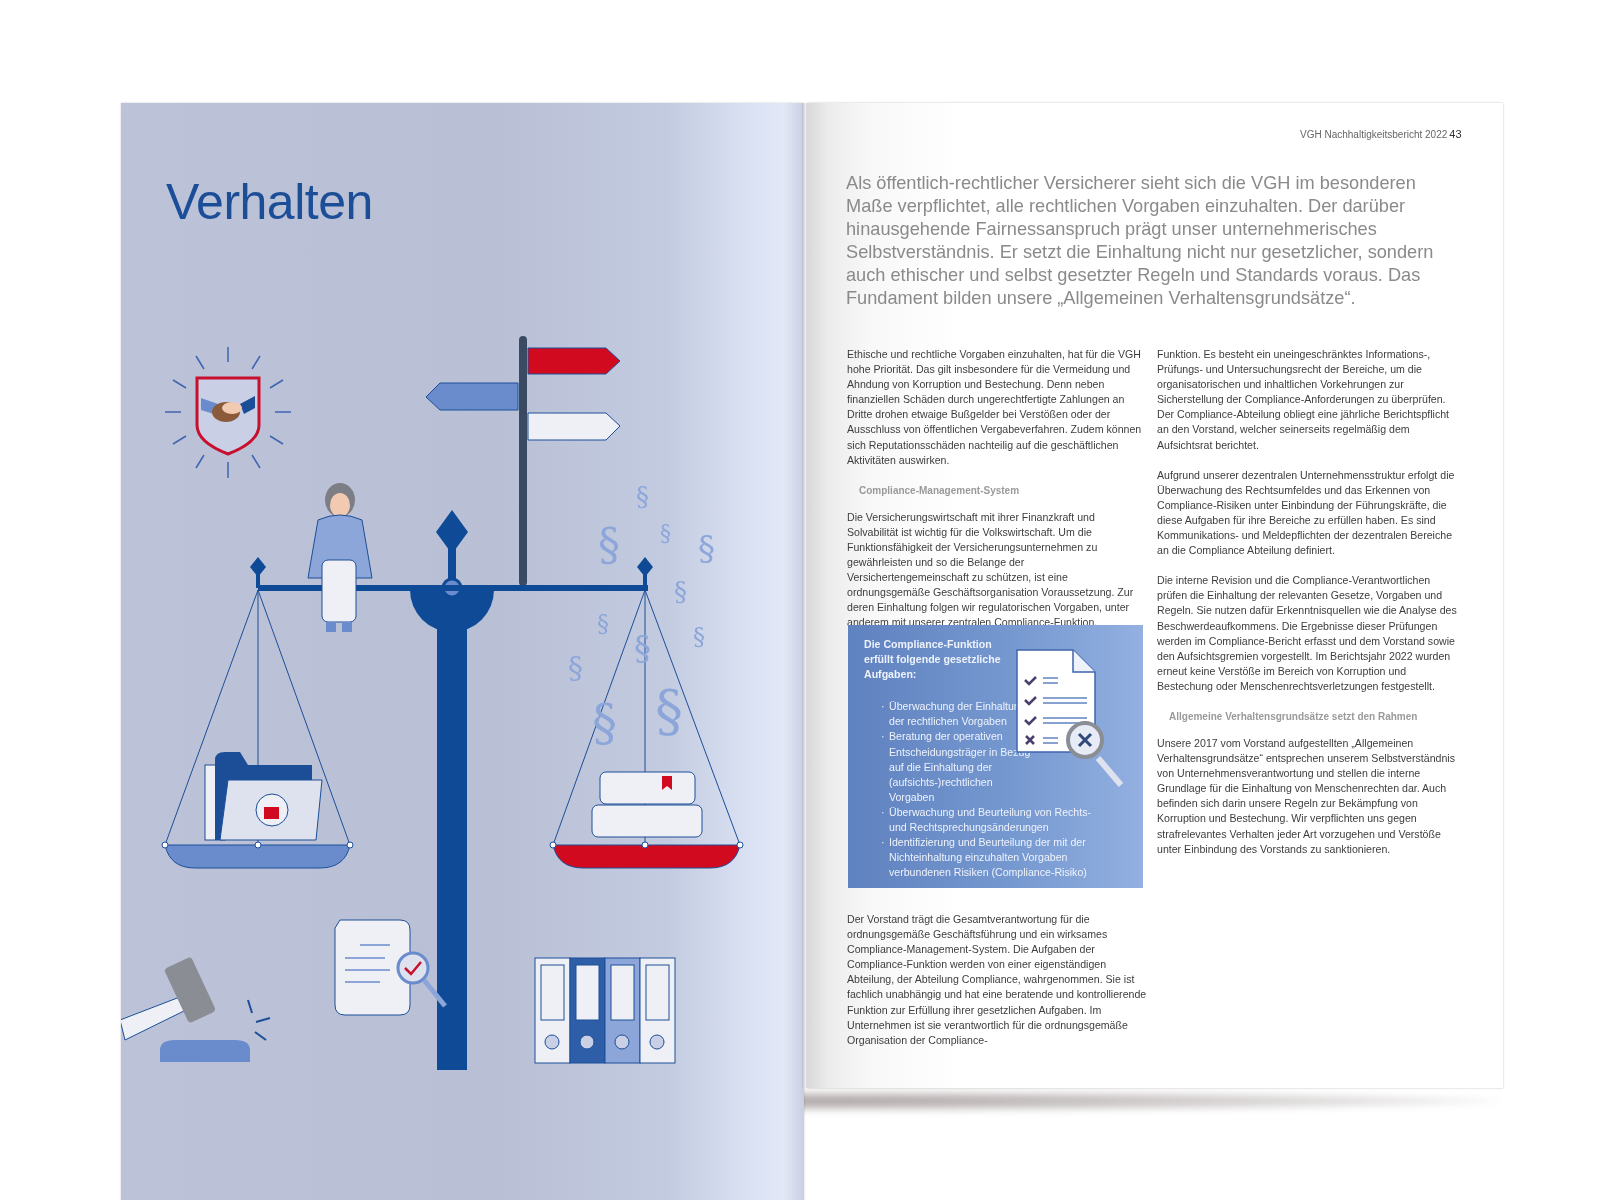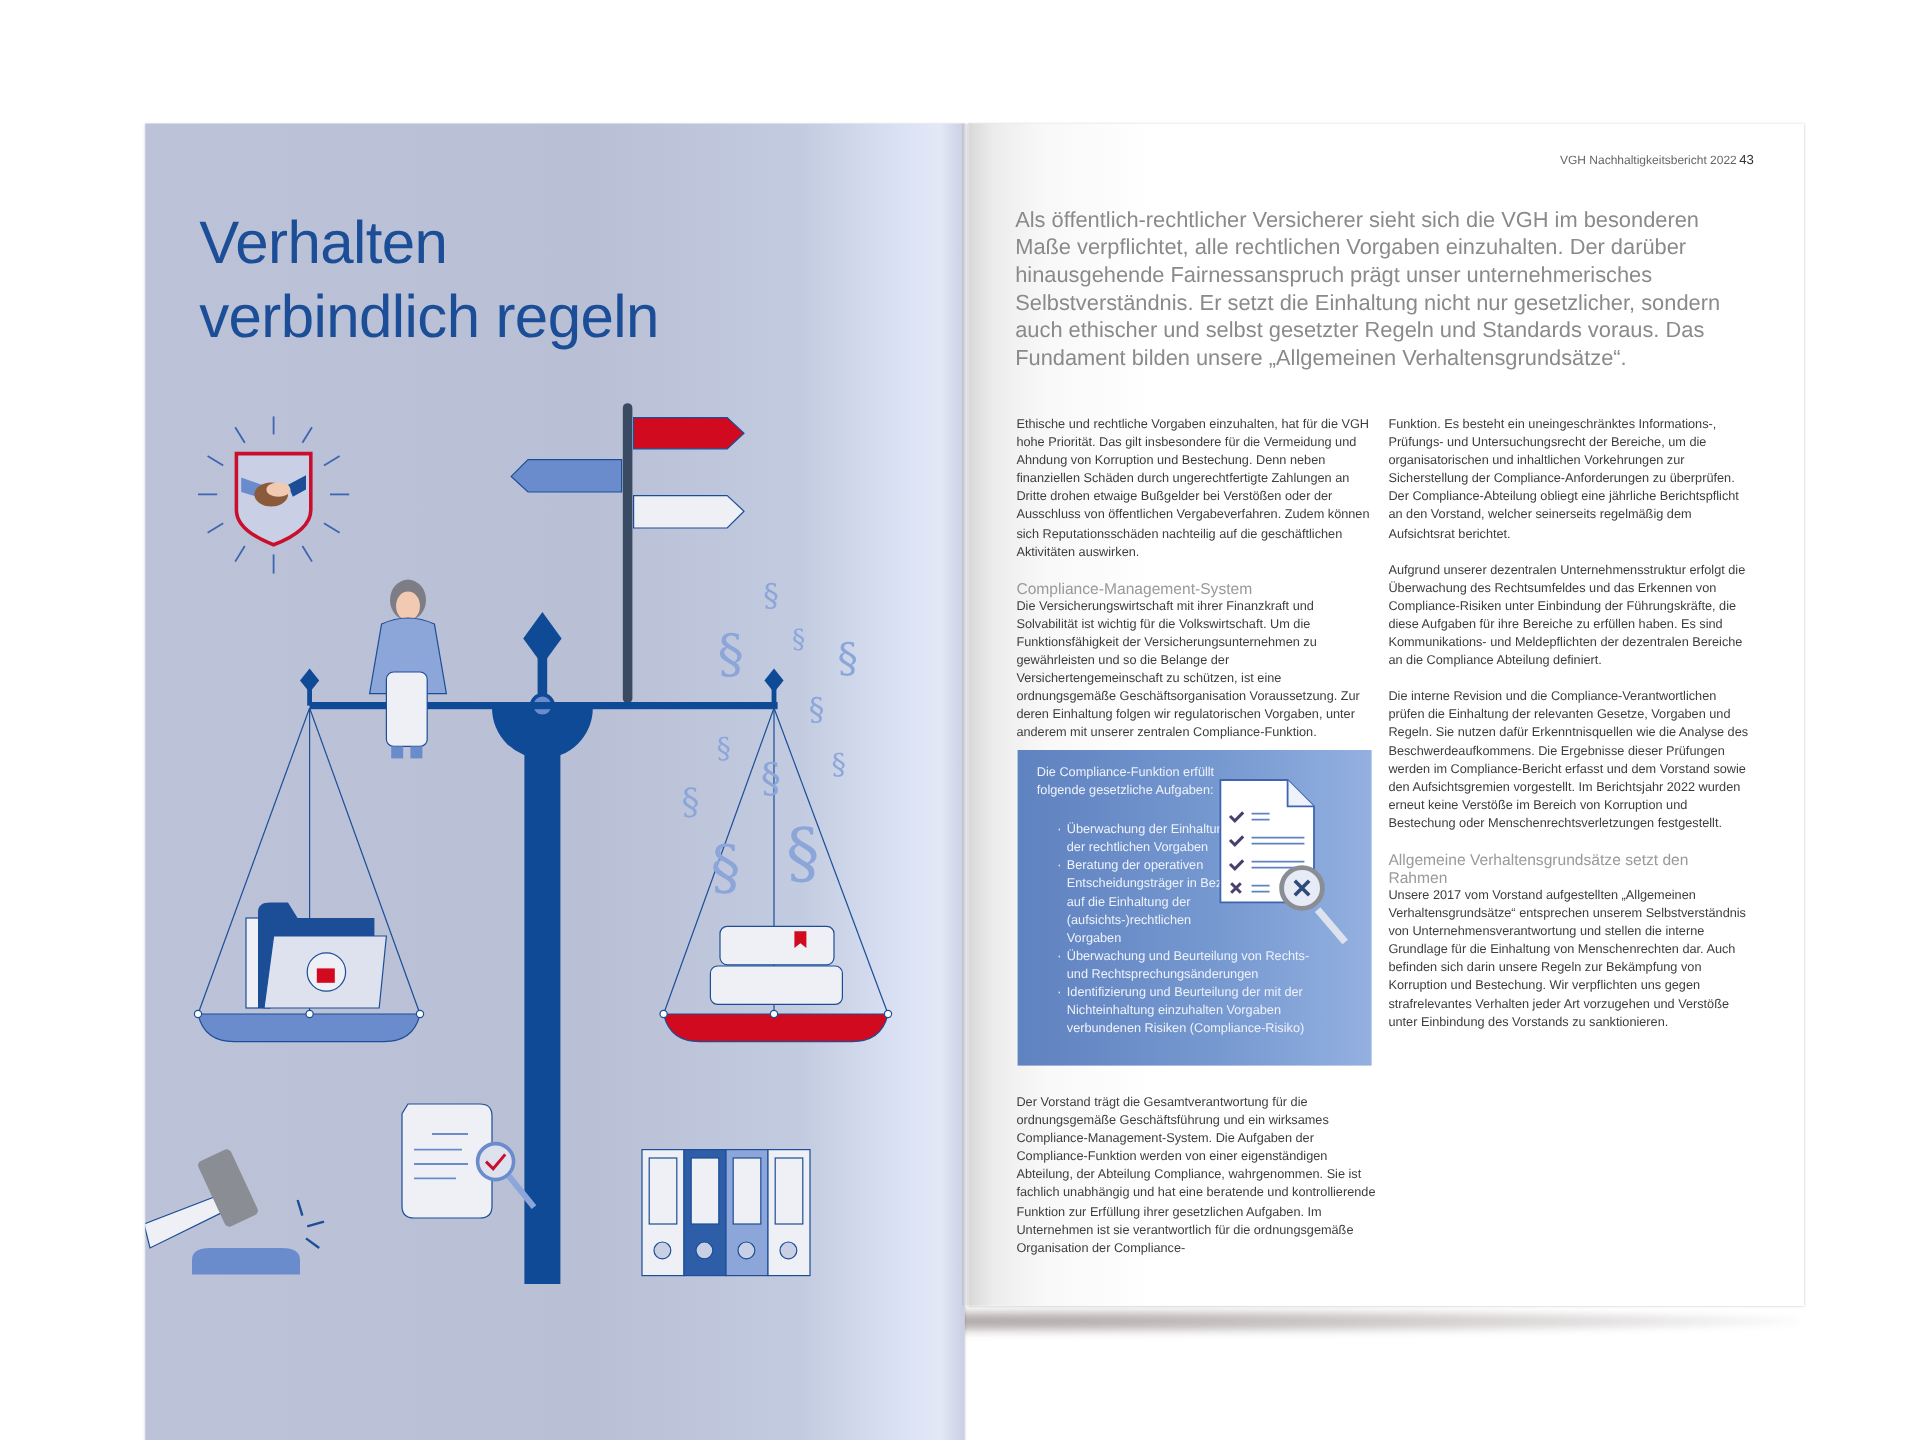--- a/index.html
+++ b/index.html
@@ -10,42 +10,41 @@
   .right-page{position:absolute;left:807px;top:103px;width:696px;height:985px;background:linear-gradient(90deg,#d8d8d8 0%,#ececec 3%,#f8f8f8 9%,#ffffff 22%,#ffffff 100%);box-shadow:0 0 2px rgba(0,0,0,0.25);}
   .spine{position:absolute;left:802px;top:103px;width:8px;height:985px;background:linear-gradient(90deg,#b8bccb,#f5f5f5,#cfcfcf);}
   .title{position:absolute;left:45px;top:68px;color:#1c4e97;font-family:"Liberation Sans",sans-serif;font-size:50px;line-height:62px;font-weight:normal;letter-spacing:-0.5px;}
   .title div{white-space:nowrap;}
   .illus{position:absolute;left:0;top:0;}
   .running-head{position:absolute;left:1300px;top:128px;font-size:10px;color:#666;font-family:"Liberation Sans",sans-serif;white-space:nowrap;}
   .running-head .pg{margin-left:2px;color:#333;font-size:11px;text-align:center;}
   .lead{position:absolute;left:846px;top:172px;width:600px;font-family:"Liberation Sans",sans-serif;font-size:18.2px;line-height:23px;color:#8a8a8a;}
   .col{position:absolute;font-family:"Liberation Sans",sans-serif;font-size:10.6px;line-height:15.1px;color:#3d3d3d;}
   .col p{margin:0 0 15px 0;}
-  .col .sub{color:#9a9a9a;font-size:13px;line-height:15px;margin:0;}
+  .col .sub{color:#9a9a9a;font-size:10px;line-height:15px;margin:12px;font-weight:bold;}
   .col1{left:847px;top:347px;width:300px;}
   .col2{left:1157px;top:347px;width:300px;}
   .box{position:absolute;left:848px;top:625px;width:295px;height:263px;background:linear-gradient(90deg,#5f82c0 0%,#7598d0 55%,#93b0e0 100%);}
   .box-text{position:absolute;left:16px;top:12px;width:250px;color:#eef2fb;font-family:"Liberation Sans",sans-serif;font-size:10.6px;line-height:15.1px;}
-  .box-intro{width:150px;margin-bottom:15px;}
+  .box-intro{width:150px;margin-bottom:15px;font-weight:bold;}
   .box ul{list-style:none;padding:0;margin:17px;}
   .box li{position:relative;padding-left:8px;}
   .box li::before{content:"·";position:absolute;left:0;top:0;}
   .box li.narrow{width:150px;}
   .box-icon{position:absolute;left:165px;top:15px;}
 </style>
 </head>
 <body>
 
 <div class="spread">
   <div class="shadow"></div>
 
   <div class="left-page">
     <div class="title">
       <div>Verhalten</div>
-      <div>verbindlich regeln</div>
     </div>
 
     <svg class="illus" width="683" height="985" viewBox="0 0 683 985">
 
       <g transform="translate(-121,-103)">
         <g stroke="#3f64b0" stroke-width="1.5">
           <line x1="228" y1="347" x2="228" y2="362"></line>
             <line x1="196" y1="356" x2="204" y2="369"></line>
             <line x1="260" y1="356" x2="252" y2="369"></line>
           <line x1="173" y1="380" x2="186" y2="388"></line>

